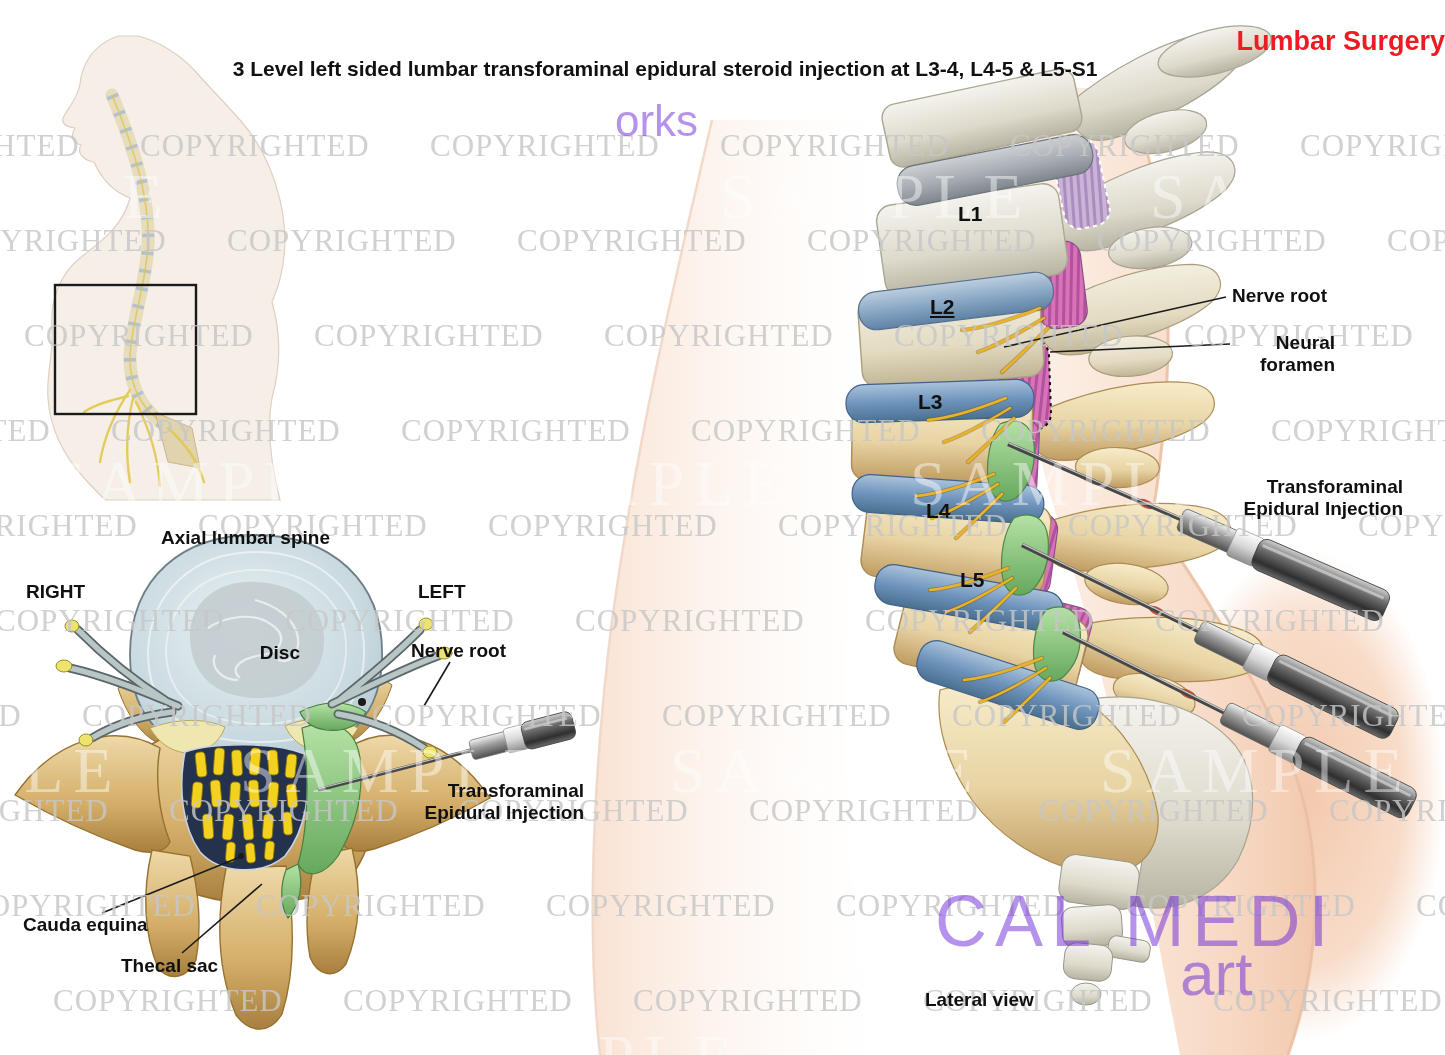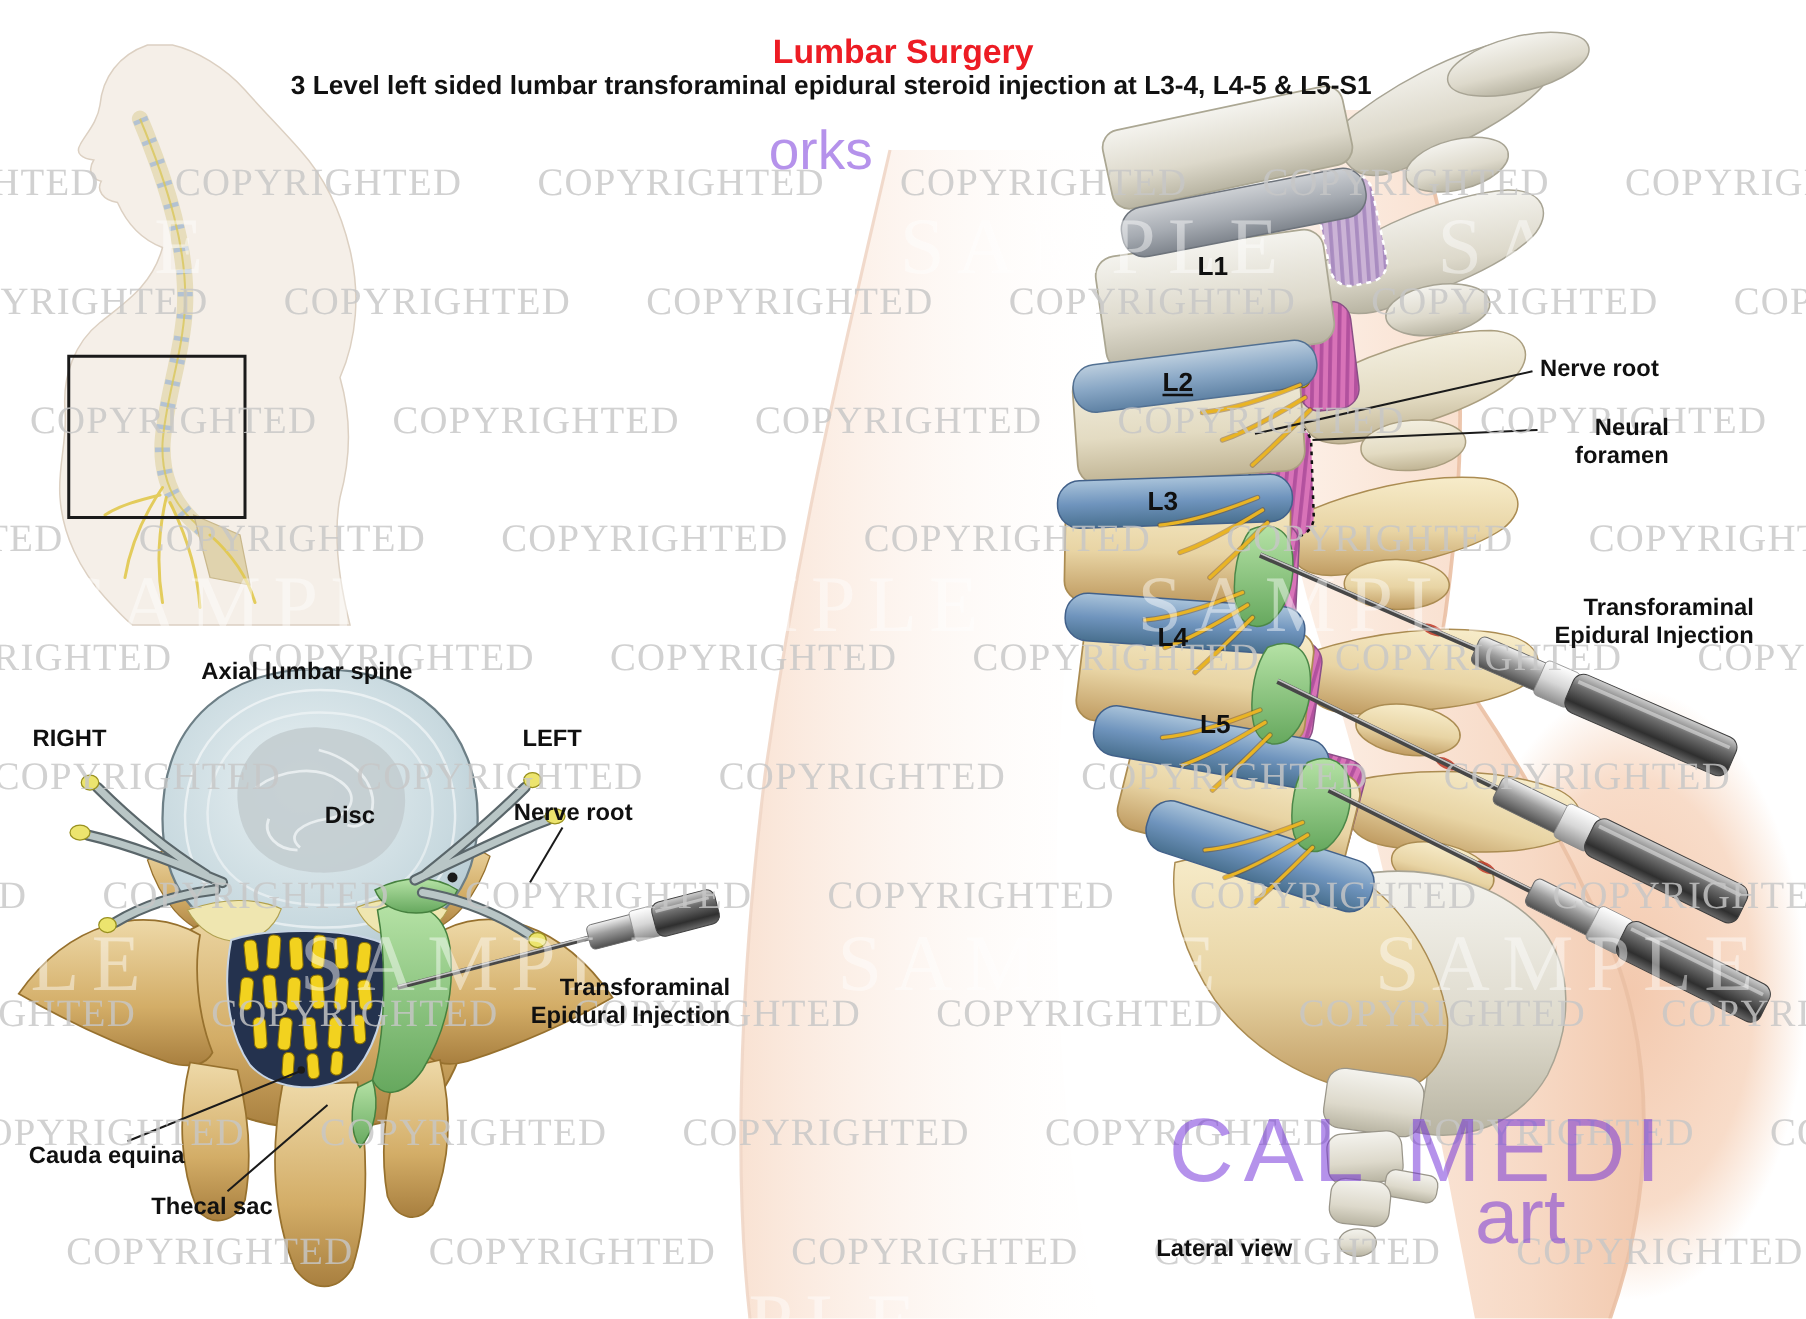--- a/index.html
+++ b/index.html
@@ -10,21 +10,21 @@
         pointer-events:none;overflow:hidden;}
   .wm-c{position:absolute;font-family:"Liberation Serif",serif;font-size:31px;color:#c7c7c7;
         opacity:.82;letter-spacing:1px;white-space:nowrap;}
   .wm-s{position:absolute;font-family:"Liberation Serif",serif;font-size:64px;color:#ffffff;
         opacity:.45;letter-spacing:10px;white-space:nowrap;}
   .wm-t{position:absolute;font-family:Liberation Sans, sans-serif;color:#6d28d9;opacity:.5;
         white-space:nowrap;z-index:6;pointer-events:none;}
   .lbl{position:absolute;font-family:"Liberation Sans",sans-serif;font-weight:bold;
        font-size:19px;color:#101010;white-space:nowrap;z-index:10;line-height:1.18;}
   .center{text-align:right;white-space:normal;}
-  #page-title{left:0;top:26px;width:1445px;text-align:center;font-size:27px;color:#ed1c24;}
+  #page-title{left:0;top:26px;width:1445px;text-align:right;font-size:27px;color:#ed1c24;}
   #page-subtitle{left:0;top:57px;width:1330px;text-align:center;font-size:21px;color:#111;}
   .vlabel{font-size:21px;}
 </style>
 </head>
 <body>
 
 <div id="page">
 
 <svg id="art" width="1445" height="1055" viewBox="0 0 1445 1055">
   <defs>

